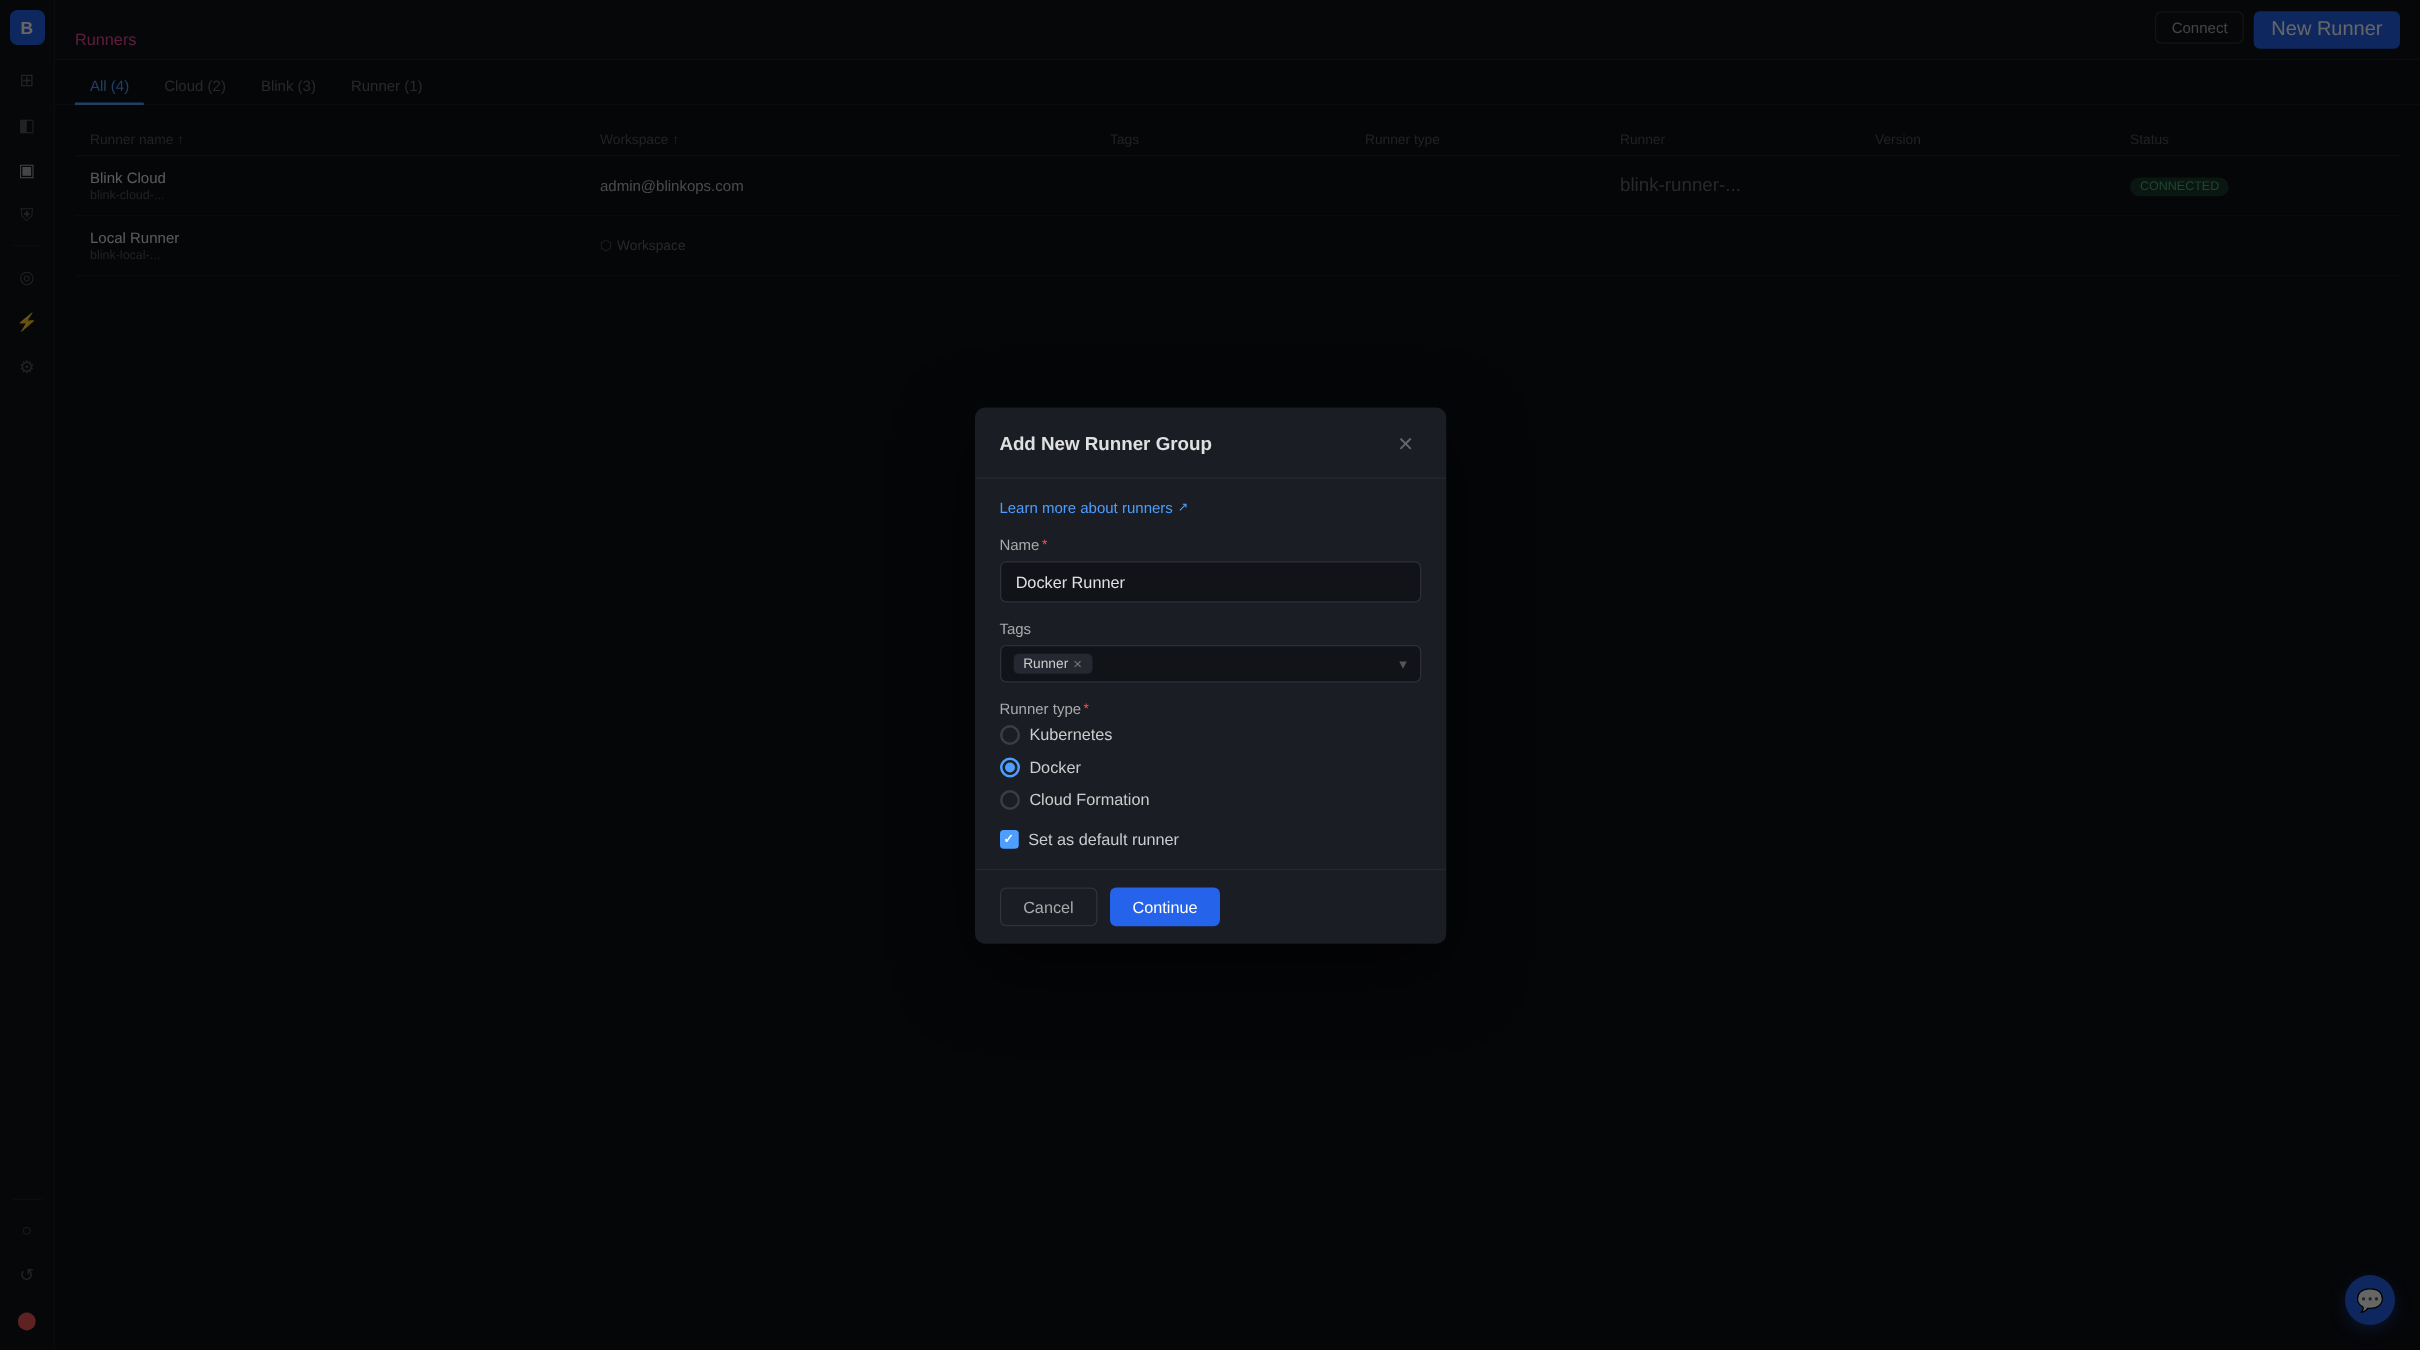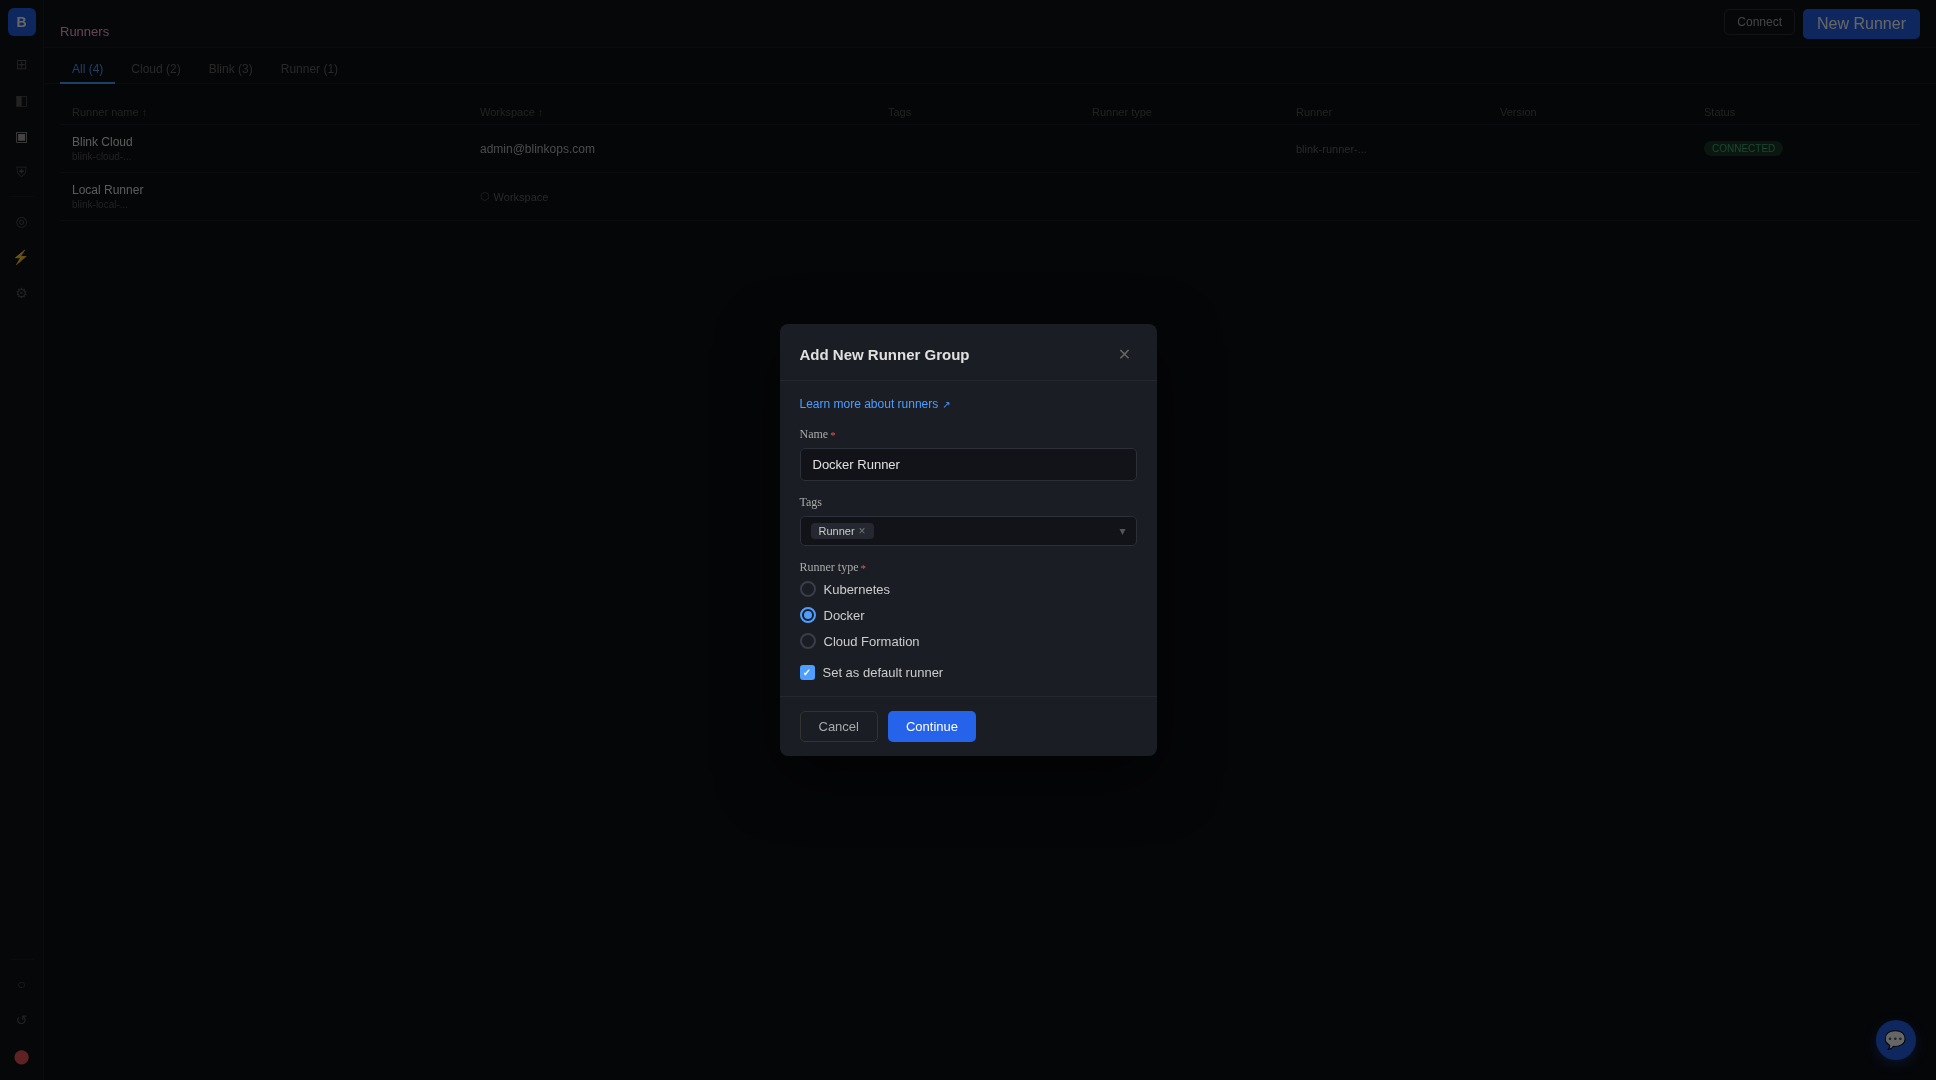--- a/index.html
+++ b/index.html
@@ -68,21 +68,21 @@
     .topbar {
       height: 48px;
       background: #111318;
       border-bottom: 1px solid #1e2028;
       display: flex;
       align-items: center;
       padding: 0 16px;
       gap: 12px;
     }
     .topbar-title {
-      color: #f9a8d4;
+      color: #ec4899;
       font-size: 13px;
       margin-top: 16px;
     }
     .topbar-right {
       margin-left: auto;
       display: flex;
       align-items: flex-start;
       gap: 8px;
     }
     .btn-new-runner {
@@ -214,21 +214,20 @@
     .form-group {
       margin-bottom: 14px;
     }
     .form-label {
       font-size: 12px;
       color: #aaa;
       margin-bottom: 6px;
       display: flex;
       align-items: center;
       gap: 2px;
-      font-family: Liberation Serif, serif;
     }
     .required-star { color: #e55; font-size: 11px; }
     .form-input {
       width: 100%;
       background: #111318;
       border: 1px solid #2d3038;
       border-radius: 5px;
       padding: 8px 12px;
       color: #e0e0e0;
       font-size: 13px;
@@ -422,21 +421,21 @@
     </div>
 
     <div class="table-row">
       <div>
         <div class="runner-name">Blink Cloud</div>
         <div class="runner-sub">blink-cloud-...</div>
       </div>
       <div class="table-cell">admin@blinkops.com</div>
       <div class="table-cell"></div>
       <div class="table-cell"></div>
-      <div class="table-cell" style="font-size:11px; color:#666;">blink-runner-...</div>
+      <div class="table-cell" style="font-size:15px; color:#666;">blink-runner-...</div>
       <div class="table-cell"></div>
       <div class="table-cell">
         <span class="badge badge-green">CONNECTED</span>
       </div>
     </div>
 
     <div class="table-row">
       <div>
         <div class="runner-name">Local Runner</div>
         <div class="runner-sub">blink-local-...</div>

